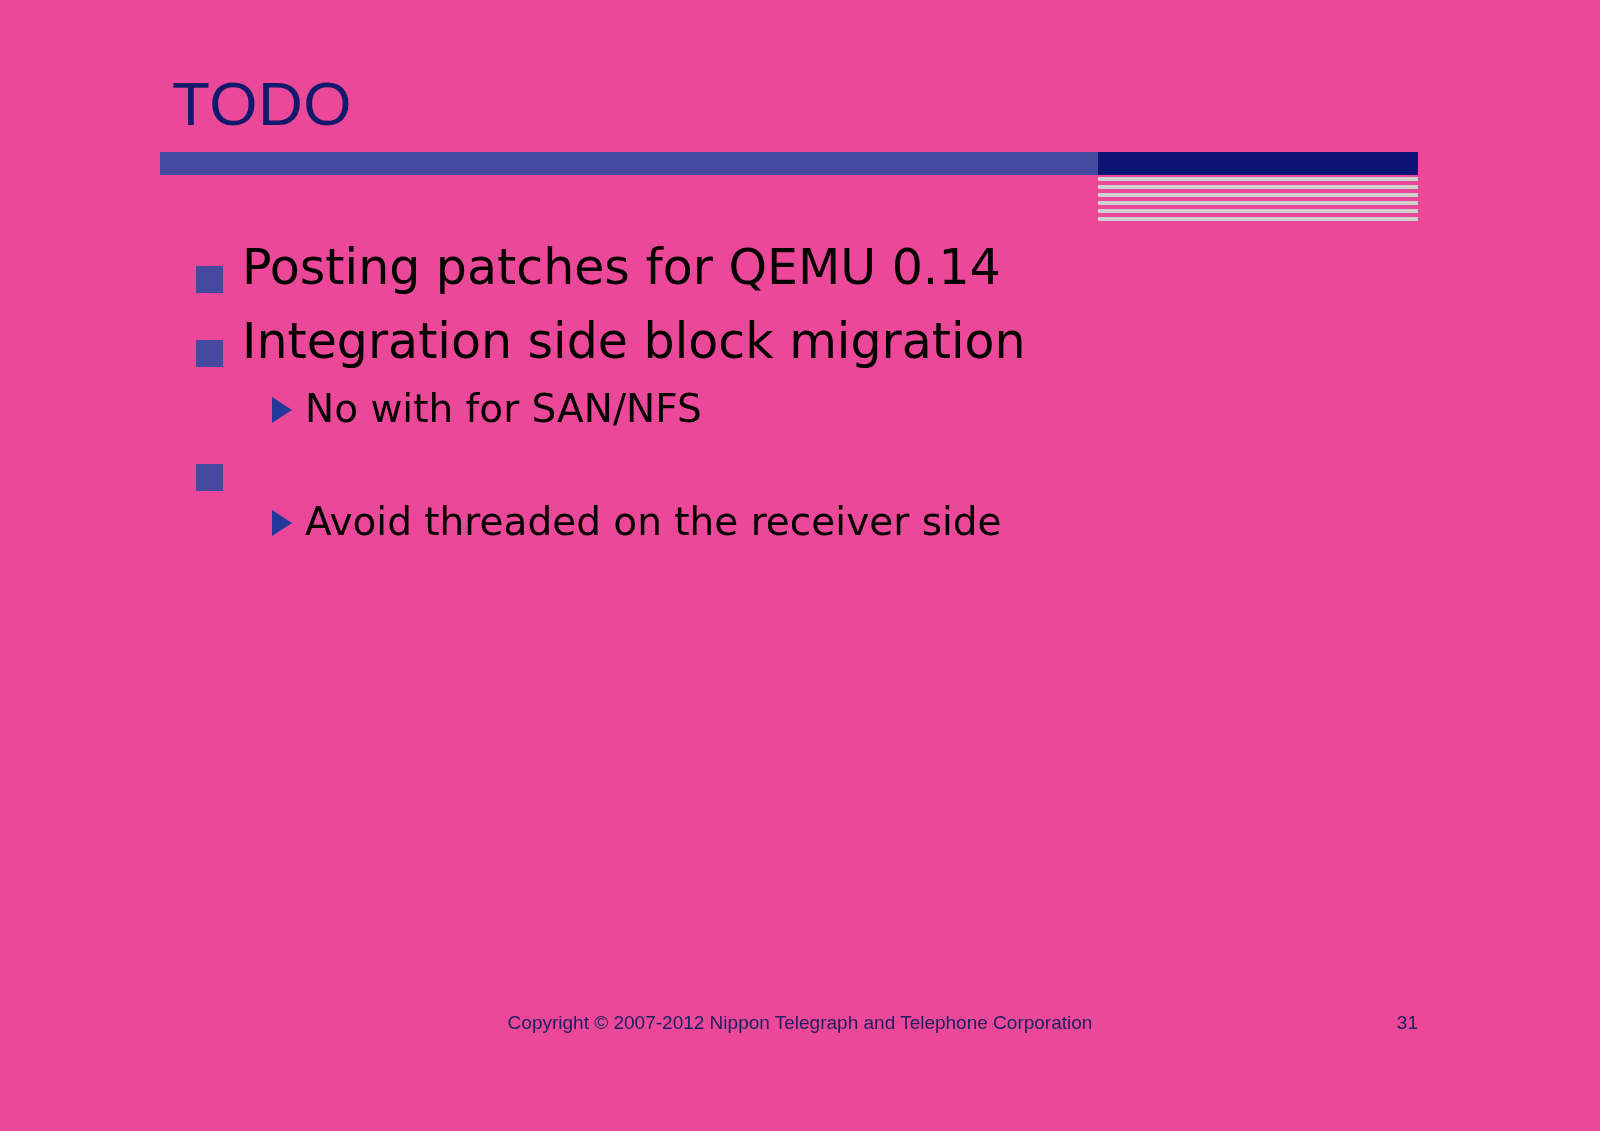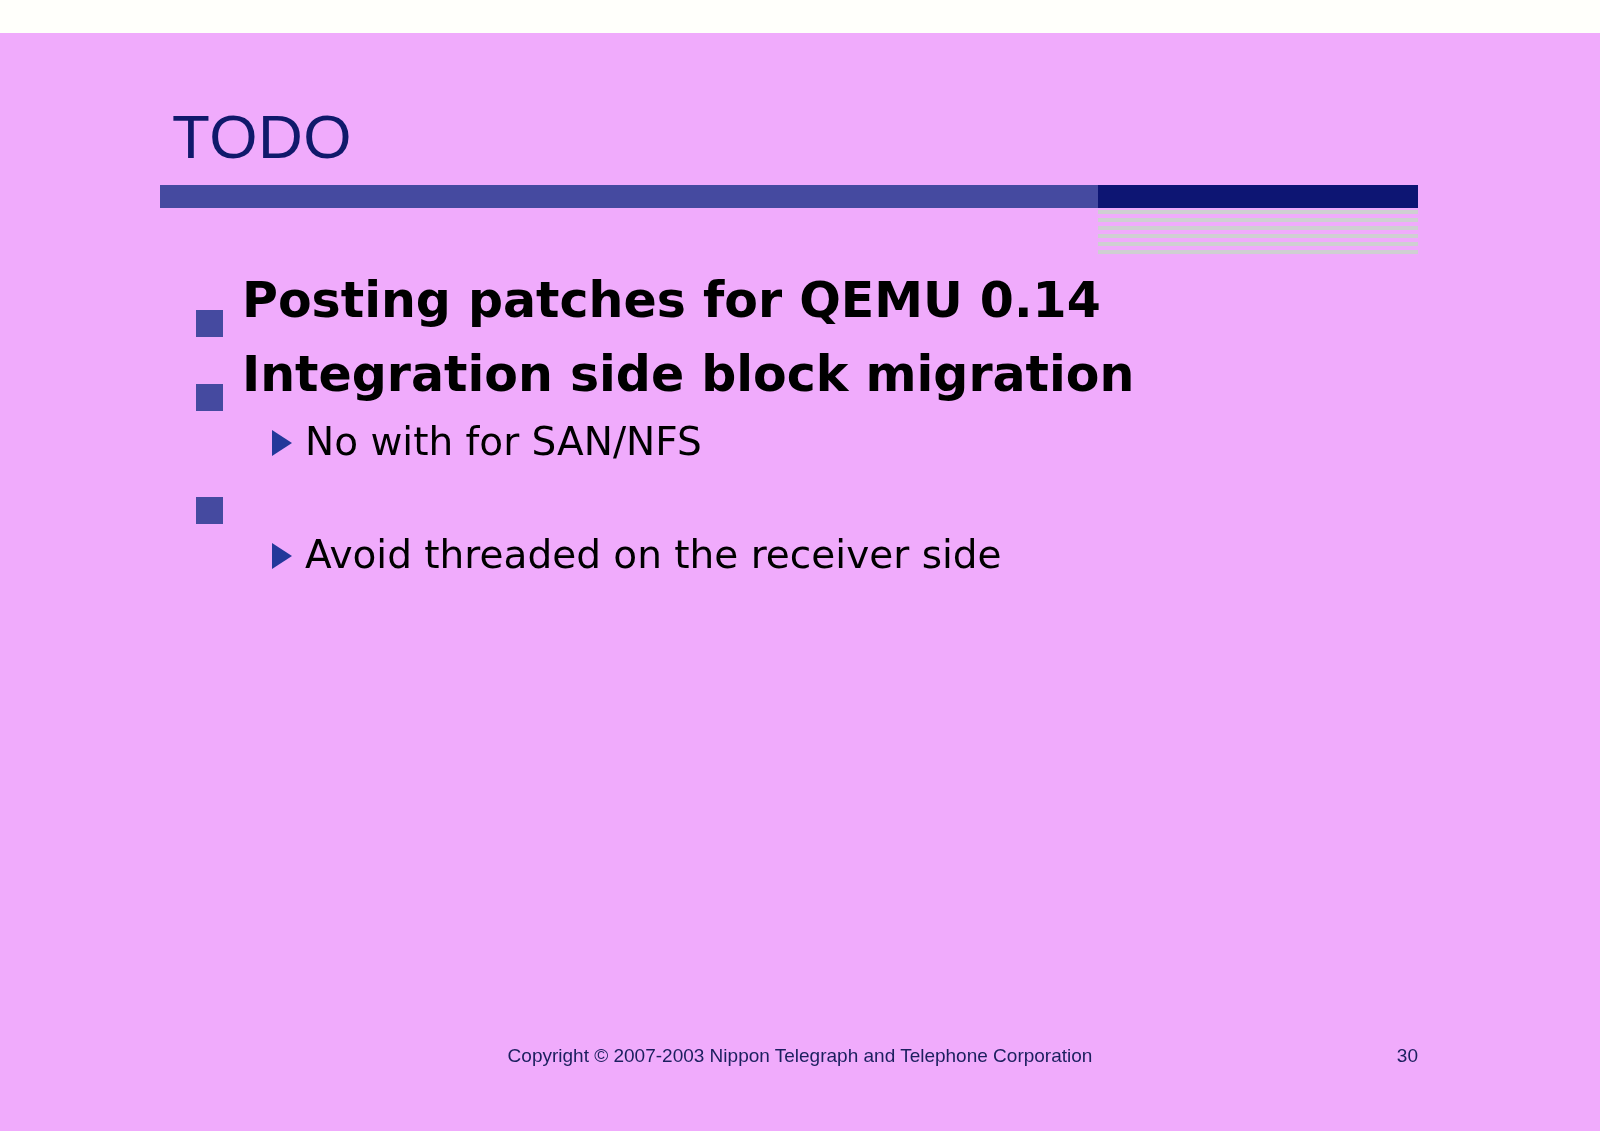--- a/index.html
+++ b/index.html
@@ -11,22 +11,21 @@
     height: 1131px;
     background: #fffffb;
     font-family: "DejaVu Sans", sans-serif;
     overflow: hidden;
     position: relative;
   }
 
   .slide {
     position: absolute;
     inset: 0;
-    background: #f0abfc;
-    margin-top: 33px;
+    background: #ec4899;
   }
 
   
   .title {
     position: absolute;
     left: 172px;
     top: 68px;
     font-family: "Liberation Sans", sans-serif;
     font-size: 62px;
     line-height: 72px;
@@ -80,23 +79,22 @@
   
   .body-list {
     position: absolute;
     left: 196px;
     top: 232px;
     width: 1180px;
   }
 
   .lvl1 {
     display: flex;
-    align-items: flex-end;
+    align-items: center;
     margin-bottom: 2px;
-    font-weight: bold;
   }
   .lvl1 .marker {
     flex: 0 0 auto;
     width: 27px;
     height: 27px;
     background: #454aa0;
     margin-top: 22px;
     margin-right: 19px;
   }
   .lvl1 .text {
@@ -195,17 +193,17 @@
       <span class="marker"></span>
     </div>
     <div class="lvl2">
       <span class="marker"></span>
       <span class="text">Avoid threaded on the receiver side</span>
     </div>
 
 
   </div>
 
-  <div class="footer-copyright">Copyright © 2007-2003 Nippon Telegraph and Telephone Corporation</div>
-
-  <div class="footer-page">30</div>
+  <div class="footer-copyright">Copyright © 2007-2012 Nippon Telegraph and Telephone Corporation</div>
+
+  <div class="footer-page">31</div>
 
 </div>
 
 </body></html>

